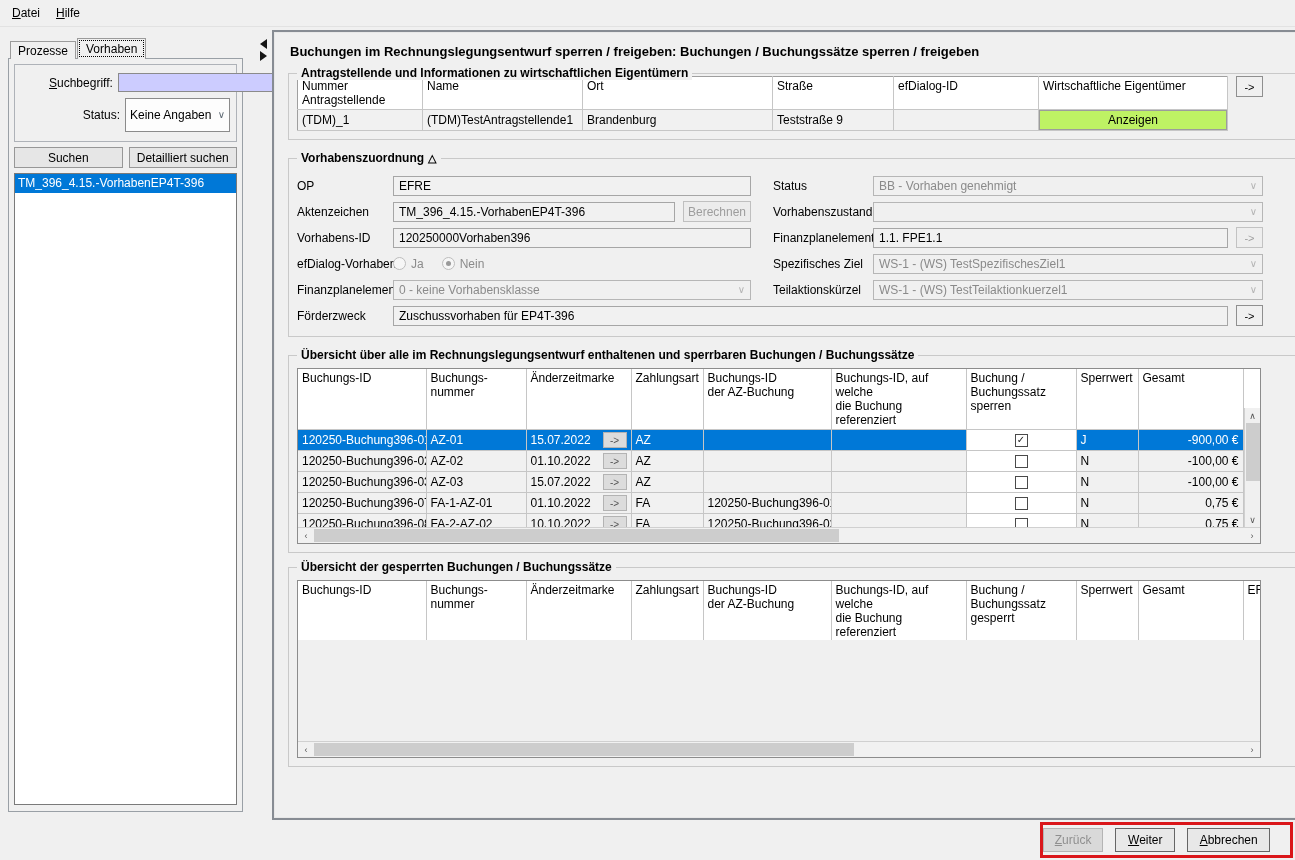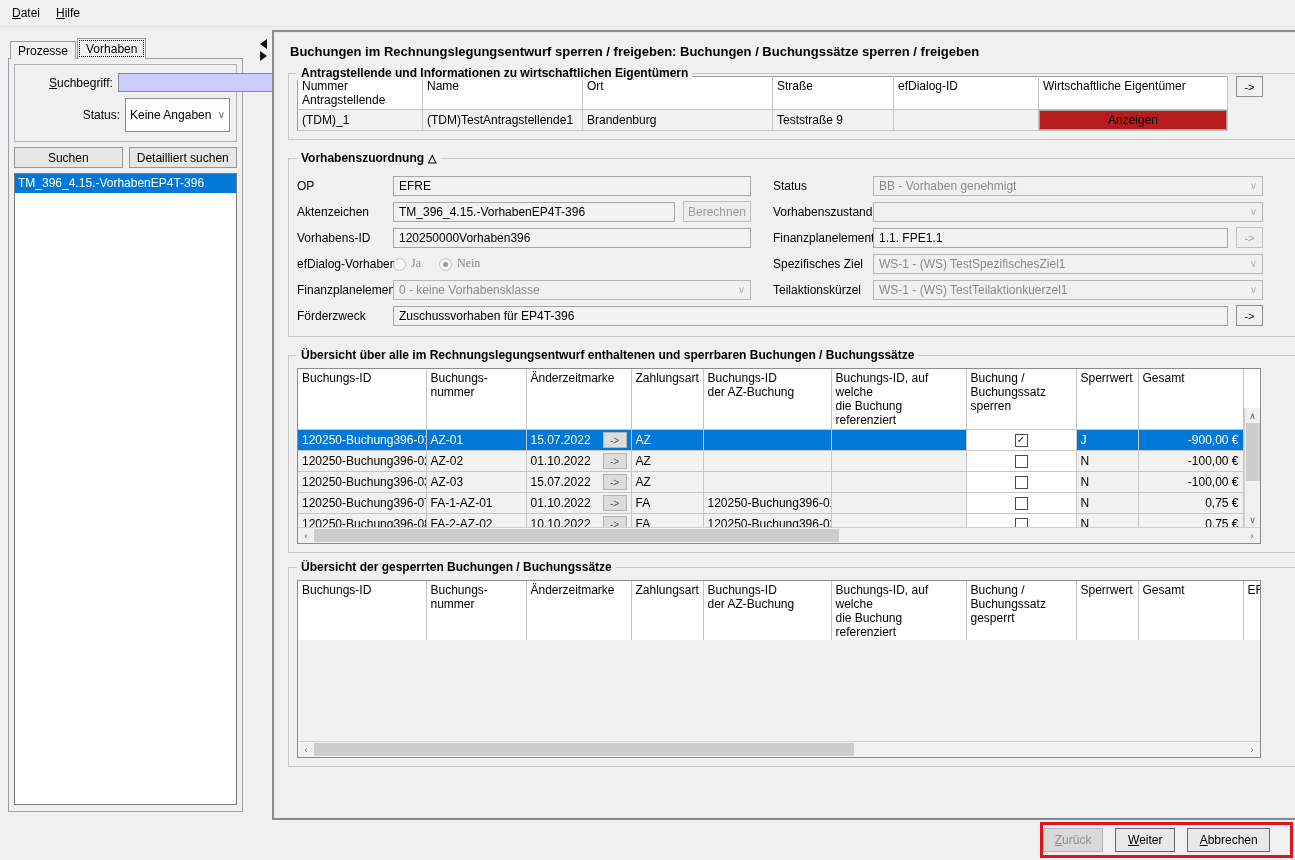--- a/index.html
+++ b/index.html
@@ -96,21 +96,21 @@
 
   .arrow-btn {
     width:27px; height:21px; background:#f0f0f0; border:1px solid #8f8f8f;
     display:flex; align-items:center; justify-content:center; font-size:11px;
   }
   .arrow-btn.disabled { color:#9f9f9f; border-color:#c2c2c2; background:#eeeeee; }
 
   
   .applicant-wrap { display:flex; align-items:flex-start; gap:8px; }
   .anzeigen-btn {
-    margin:-2px -3px; height:20px; border:1px solid #9c9c9c; background:#b91c1c;
+    margin:-2px -3px; height:20px; border:1px solid #9c9c9c; background:#bef264;
     display:flex; align-items:center; justify-content:center;
   }
 
   
   .vform {
     display:grid;
     grid-template-columns:96px 358px 22px 100px 390px;
     grid-auto-rows:25px; align-items:center; row-gap:1px; margin-top:2px;
   }
   .vform .vlabel { white-space:nowrap; }
@@ -122,21 +122,21 @@
     height:20px; background:#f0f0f0; border:1px solid #b6b6b6; color:#8a8a8a;
     display:flex; align-items:center; padding:0 5px; width:100%; overflow:hidden; white-space:nowrap;
   }
   .combo-dis .chev { margin-left:auto; color:#b4b4b4; font-size:10px; }
   .with-btn { display:flex; gap:8px; align-items:center; }
   .with-btn .field-ro { flex:1; }
   .berechnen-btn { width:68px; height:21px; color:#9d9d9d; border-color:#bfbfbf; background:#ececec; }
   .radio-row { display:flex; align-items:center; gap:18px; color:#8b8b8b; }
   .radio { width:13px; height:13px; border:1px solid #bdbdbd; border-radius:50%; background:#f6f6f6; margin-right:5px; position:relative; }
   .radio.sel::after { content:""; position:absolute; left:3px; top:3px; width:5px; height:5px; border-radius:50%; background:#9a9a9a; }
-  .radio-opt { display:flex; align-items:flex-end;font-family:Liberation Serif, serif; }
+  .radio-opt { display:flex; align-items:flex-start; }
   .full-row { grid-column:2 / 6; display:flex; align-items:center; gap:8px; }
   .full-row .field-ro { flex:1; }
 
   
   .lockall-row { display:flex; align-items:center; gap:10px; margin:2px 0 16px 4px; }
   .checkbox { width:15px; height:15px; border:1px solid #5a5a5a; background:#fff;
     display:flex; align-items:center; justify-content:center; font-size:11px; line-height:1; }
 
   
   .table-shell { border:1px solid #8c8c8c; background:#fff; position:relative; overflow:hidden; }

